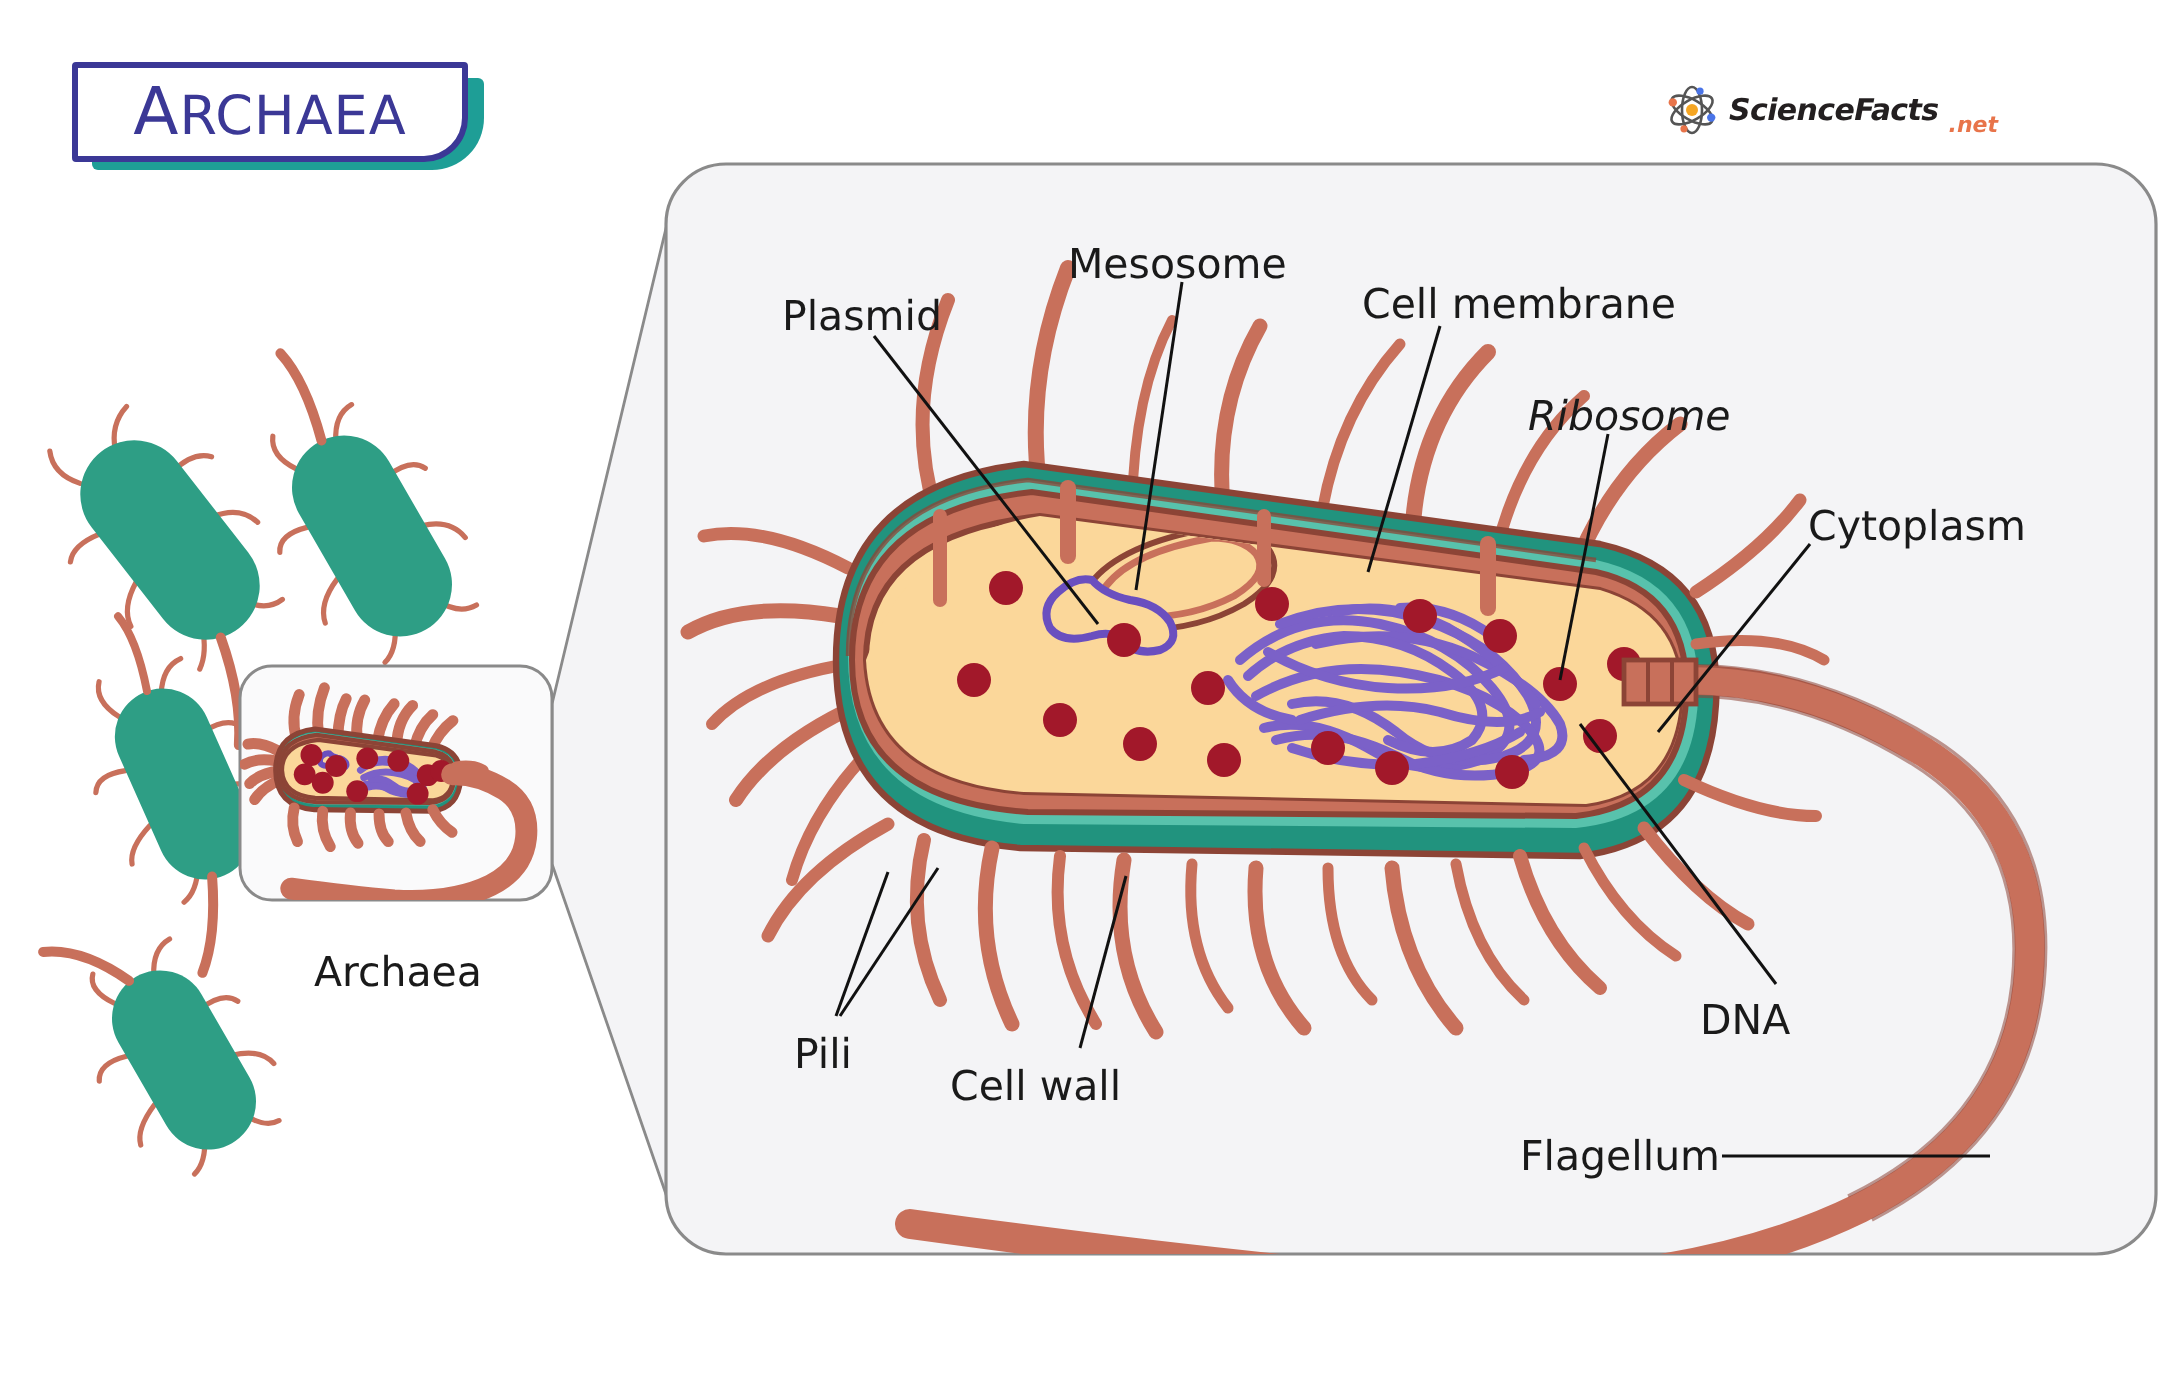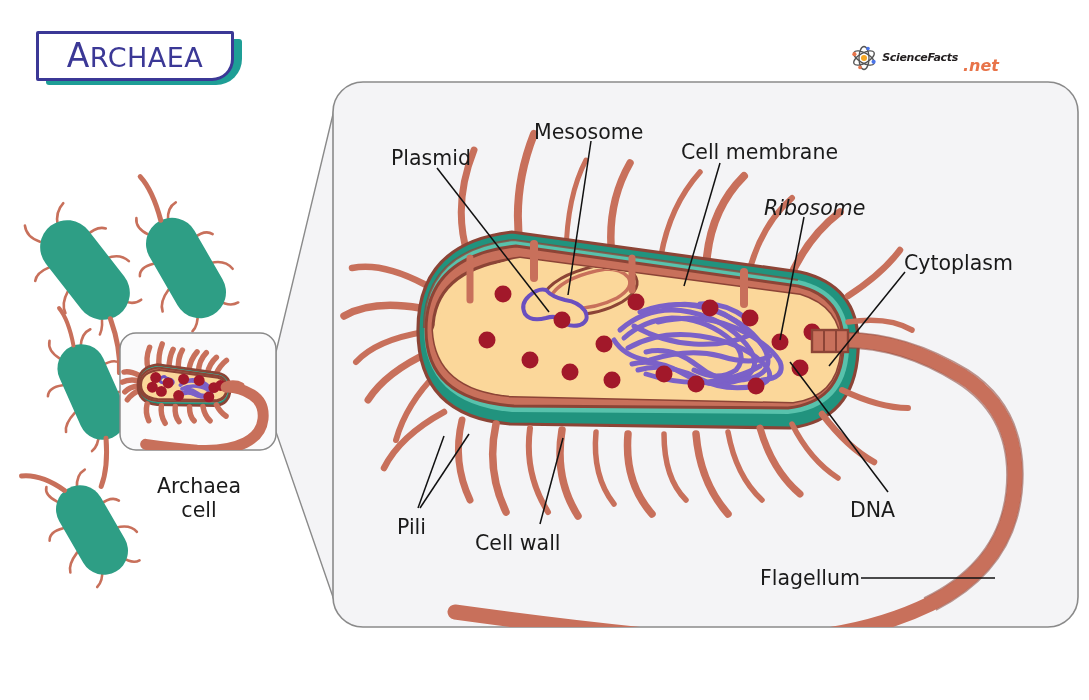--- a/index.html
+++ b/index.html
@@ -15,23 +15,23 @@
   #title-box{position:absolute;left:0;top:0;width:192px;height:44px;
       background:#ffffff;border:3px solid #3B3896;border-radius:2px 2px 22px 2px;
       display:flex;align-items:center;justify-content:center;}
   #title-text{color:#3B3896;font-family:"DejaVu Sans","Liberation Sans",sans-serif;
       font-size:27px;letter-spacing:.5px;line-height:1;font-weight:400;
       transform:translateY(-1px);}
   #title-text .cap{font-size:33px;}
 
   
   #logo{position:absolute;right:14px;top:40px;display:flex;align-items:center;gap:5px;}
-  #logo-text{font-family:"DejaVu Sans","Liberation Sans",sans-serif;font-size:11px;
+  #logo-text{font-family:"DejaVu Sans","Liberation Sans",sans-serif;font-size:15px;
       font-weight:bold;color:#231f20;font-style:italic;letter-spacing:-.3px;}
-  #logo-tld{font-size:16px;color:#E8744A;font-style:italic;font-weight:bold;margin-top:16px;}
+  #logo-tld{font-size:11px;color:#E8744A;font-style:italic;font-weight:bold;margin-top:16px;}
 
   
   .lbl{position:absolute;font-family:"DejaVu Sans","Liberation Sans",sans-serif;
        font-size:20.5px;color:#1a1a1a;white-space:nowrap;line-height:1.18;}
   .lbl.ctr{text-align:center;}
 </style>
 </head>
 <body>
 
 <div id="stage">
@@ -311,21 +311,20 @@
       <circle cx="22.6" cy="16.8" r="2.1" fill="#4A74E8"></circle>
       <circle cx="17" cy="3.6" r="1.8" fill="#4A74E8"></circle>
       <circle cx="9" cy="22.4" r="1.8" fill="#E8744A"></circle>
     </svg>
     <span id="logo-text">ScienceFacts</span>
     <span id="logo-tld">.net</span>
   </div>
 
   <div class="lbl ctr" style="left:124px;top:474px;width:150px;">
     <div>Archaea</div>
-    <div>cell</div>
   </div>
 
   <div id="labels">
       <div class="lbl" style="left: 391px; top: 146px;">Plasmid</div>
       <div class="lbl" style="left: 534px; top: 120px;">Mesosome</div>
       <div class="lbl" style="left: 681px; top: 140px;">Cell membrane</div>
       <div class="lbl" style="left: 764px; top: 196px; font-style: italic;">Ribosome</div>
       <div class="lbl" style="left: 884px; top: 251px; margin-left: 20px;">Cytoplasm</div>
       <div class="lbl" style="left: 850px; top: 498px;">DNA</div>
       <div class="lbl" style="left: 760px; top: 566px;">Flagellum</div>

